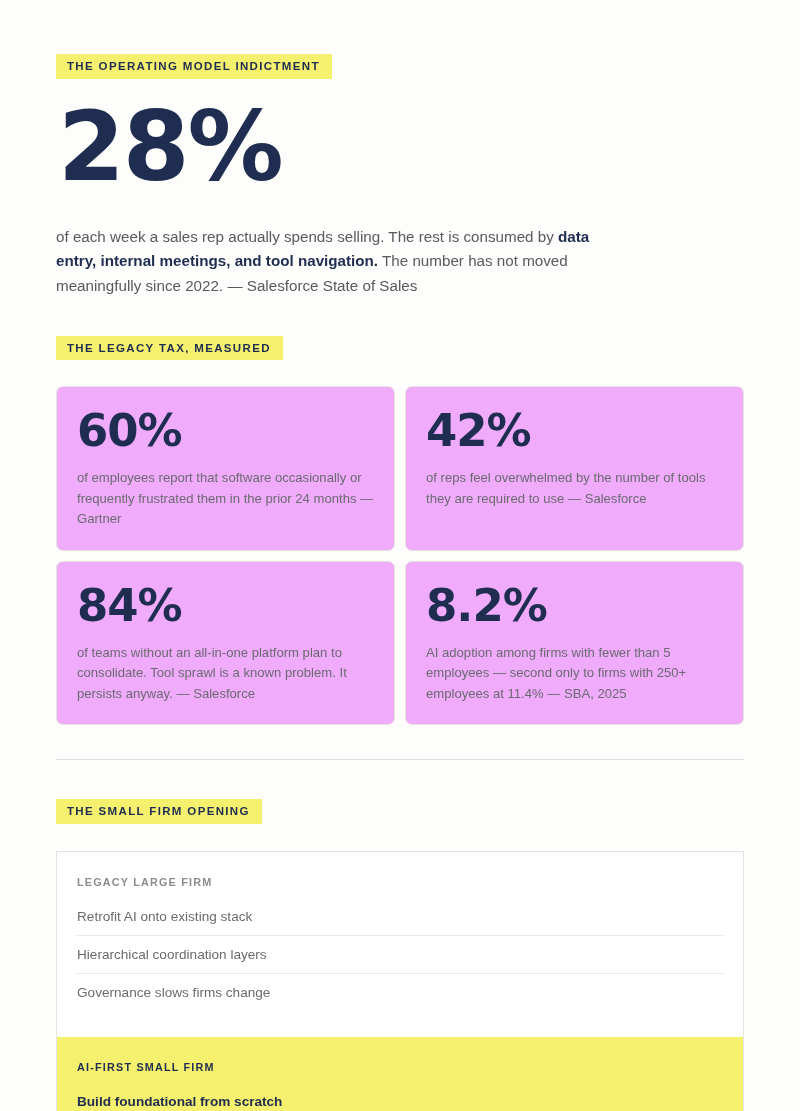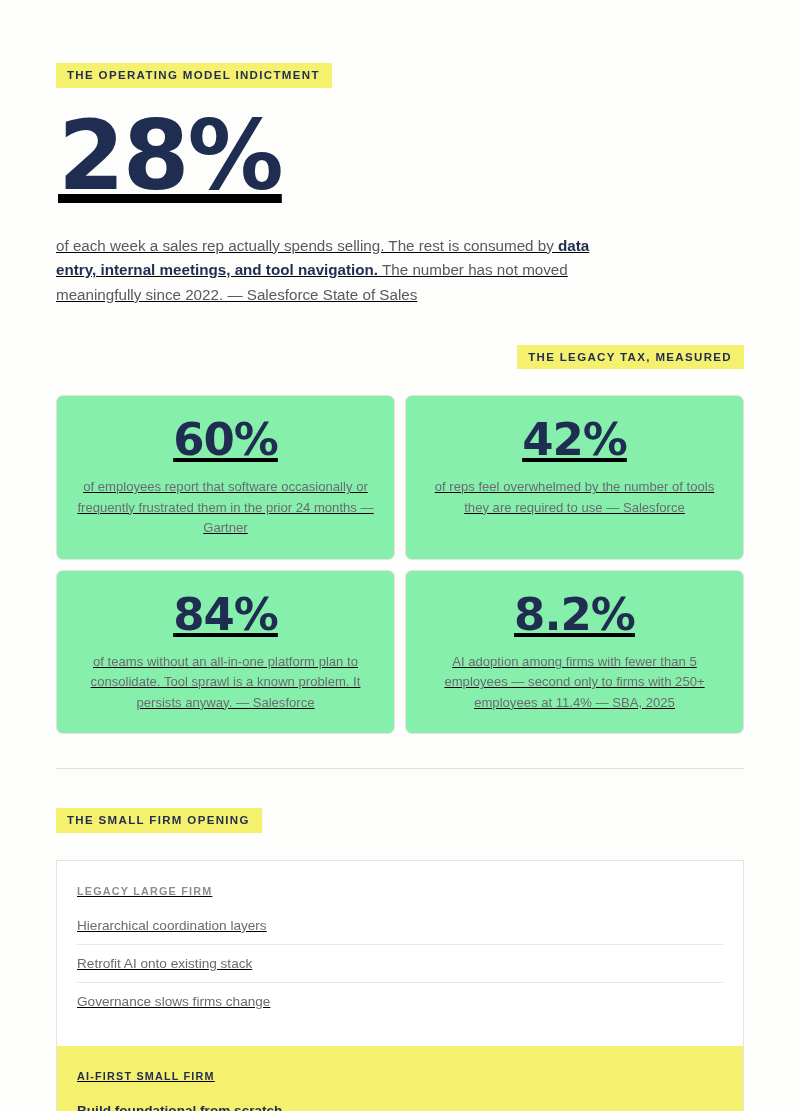--- a/index.html
+++ b/index.html
@@ -9,39 +9,38 @@
     height: 1111px;
     background: #FDFDFC;
     font-family: "Liberation Sans", sans-serif;
     -webkit-font-smoothing: antialiased;
   }
 
   .page {
     width: 800px;
     height: 1050px;
     position: relative;
-    padding: 11px 56px;
+    padding: 2px 56px;
     background: #FDFDFC;
-    text-decoration: underline;
   }
 
   
   .badge {
     display: inline-block;
     background: #F5F06E;
     color: #1E2D50;
     font-size: 11.5px;
     font-weight: bold;
     letter-spacing: 1.35px;
     padding: 6px 12px 6px 11px;
     line-height: 1.1;
   }
 
   .badge-1-wrap { padding-top: 52px; }
-  .badge-2-wrap { padding-top: 37px; text-align: right; }
+  .badge-2-wrap { padding-top: 37px; }
   .badge-3-wrap { padding-top: 39px; }
 
   
   .hero-number {
     color: #1E2D50;
     font-family: "DejaVu Sans", sans-serif;
     font-weight: bold;
     font-size: 96px;
     line-height: 1.0;
     letter-spacing: -2px;
@@ -63,26 +62,25 @@
 
   
   .card-grid {
     margin-top: 26px;
     display: grid;
     grid-template-columns: 1fr 1fr;
     gap: 10px;
   }
 
   .stat-card {
-    background: #86efac;
+    background: #f0abfc;
     border: 1px solid #E6E4DE;
     border-radius: 7px;
     padding: 20px 20px 20px 20px;
     min-height: 157px;
-    text-align: center;
   }
 
   .stat-value {
     color: #1E2D50;
     font-family: "DejaVu Sans", sans-serif;
     font-weight: bold;
     font-size: 45px;
     line-height: 1.05;
     letter-spacing: -1px;
   }
@@ -189,22 +187,22 @@
 
   <div class="divider"></div>
 
   <div class="badge-3-wrap">
     <span class="badge">THE SMALL FIRM OPENING</span>
   </div>
 
   <div class="compare">
     <div class="col col-legacy">
       <div class="col-head">LEGACY LARGE FIRM</div>
+      <div class="col-row">Retrofit AI onto existing stack</div>
       <div class="col-row">Hierarchical coordination layers</div>
-      <div class="col-row">Retrofit AI onto existing stack</div>
       <div class="col-row">Governance slows firms change</div>
     </div>
     <div class="col col-ai">
       <div class="col-head">AI-FIRST SMALL FIRM</div>
       <div class="col-row">Build foundational from scratch</div>
       <div class="col-row">Iterate operating model in weeks</div>
     </div>
   </div>
 
   <div class="footer-rule"></div>

